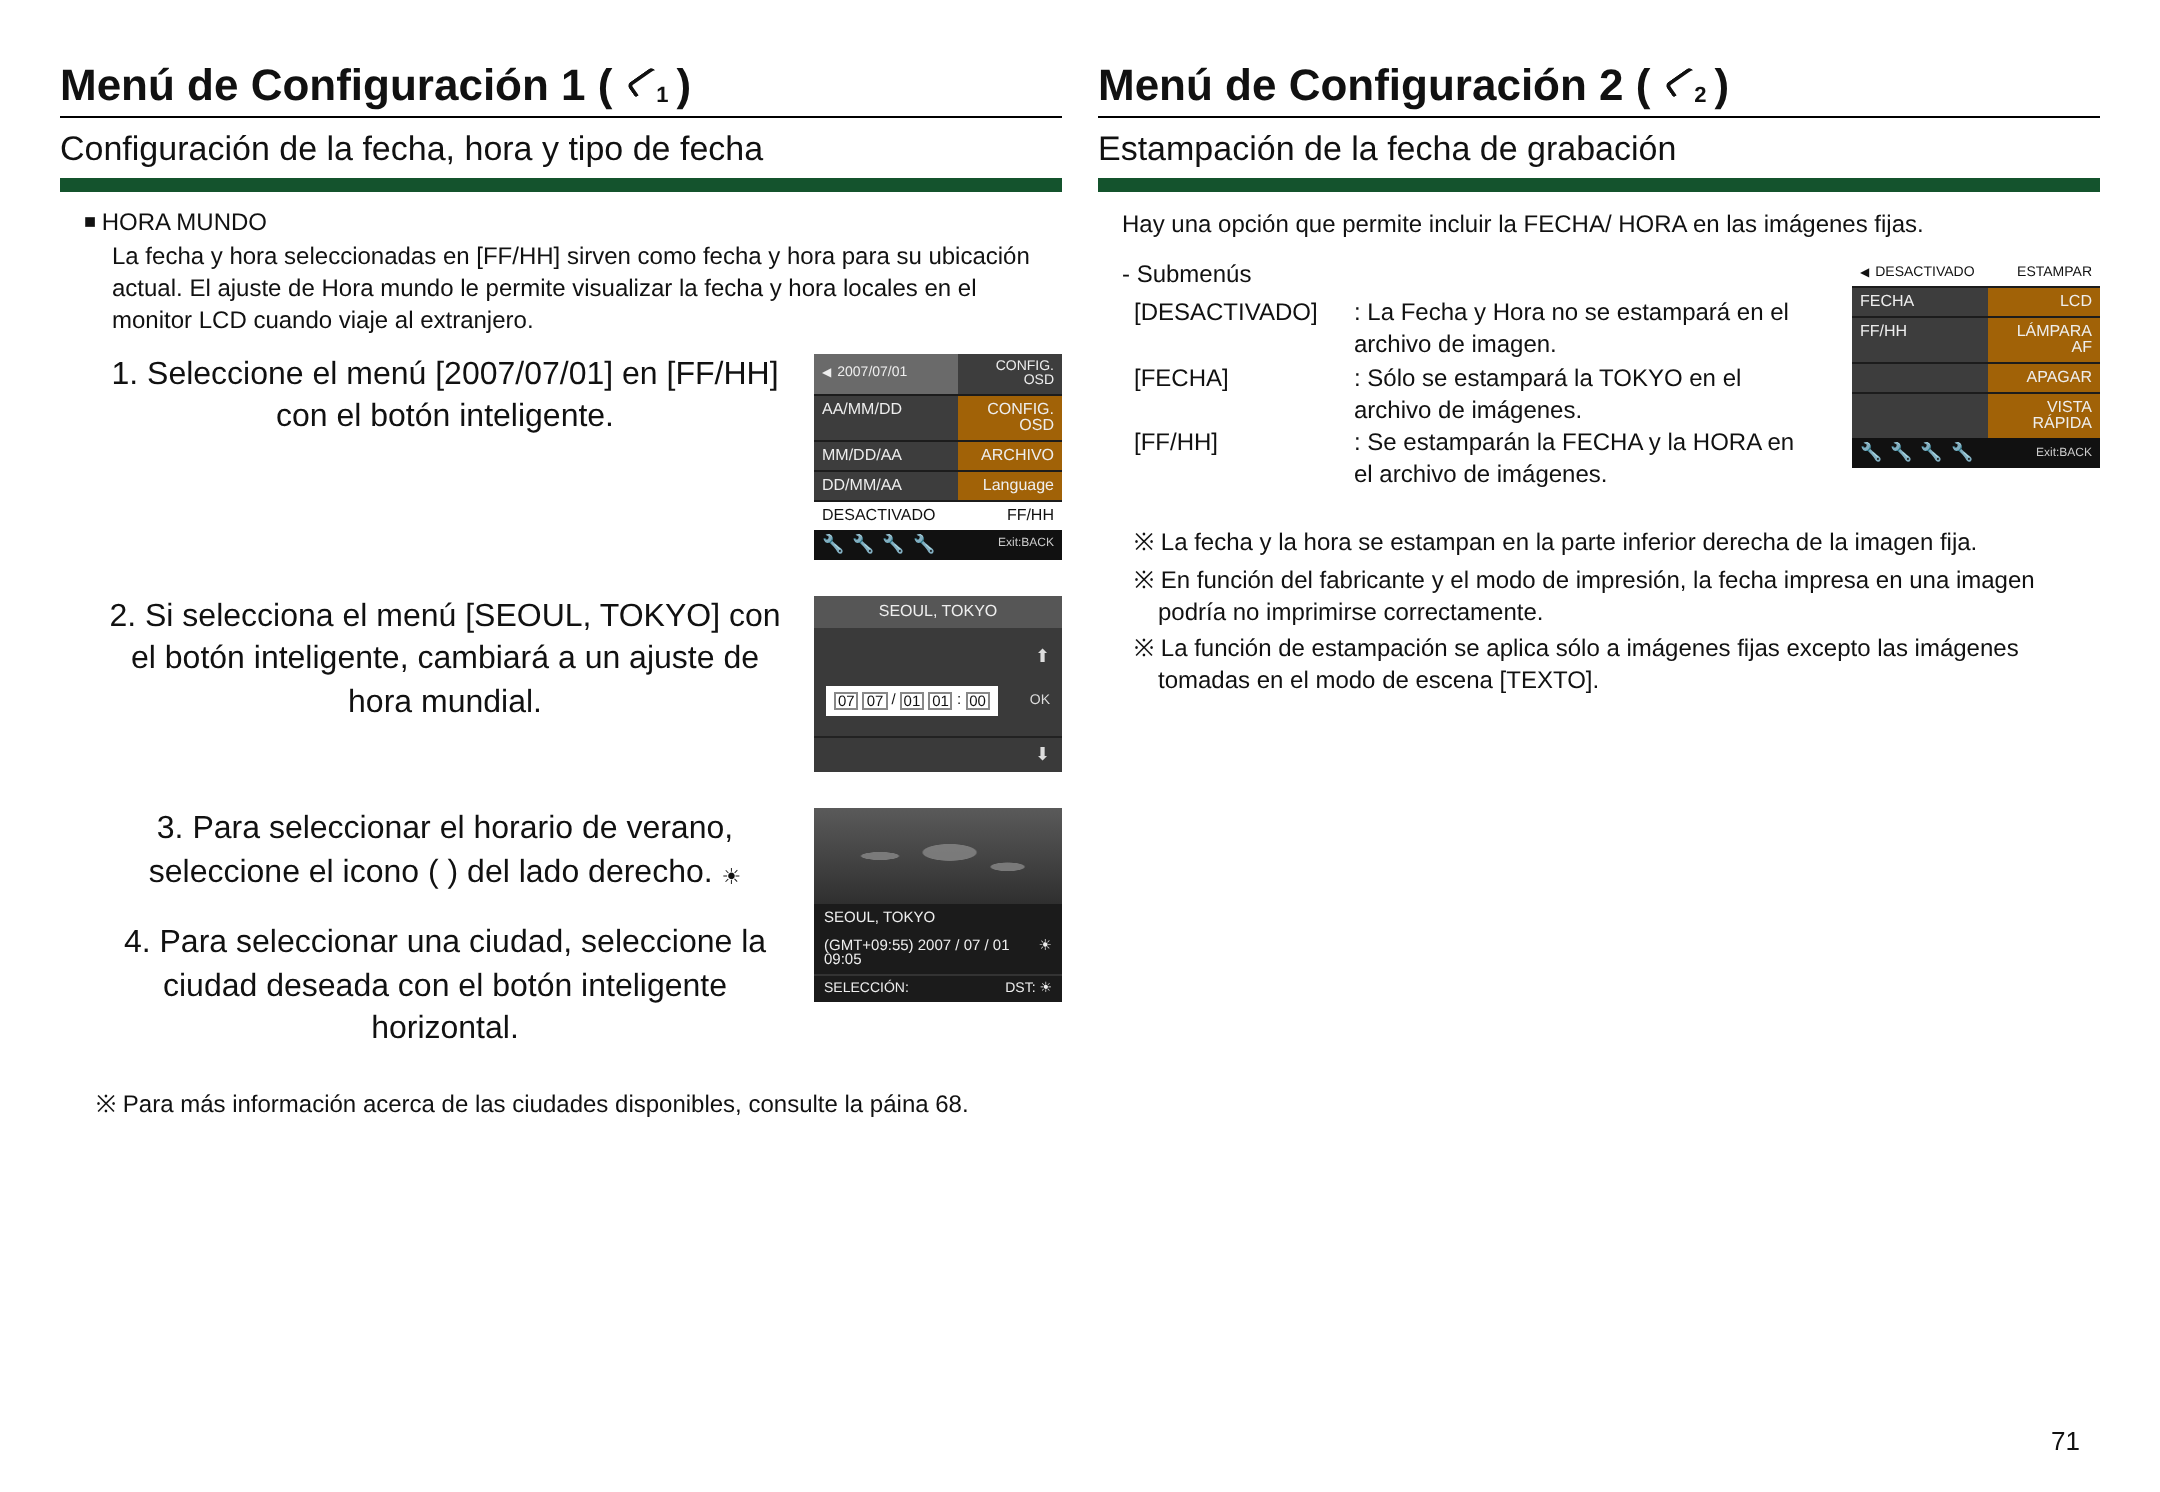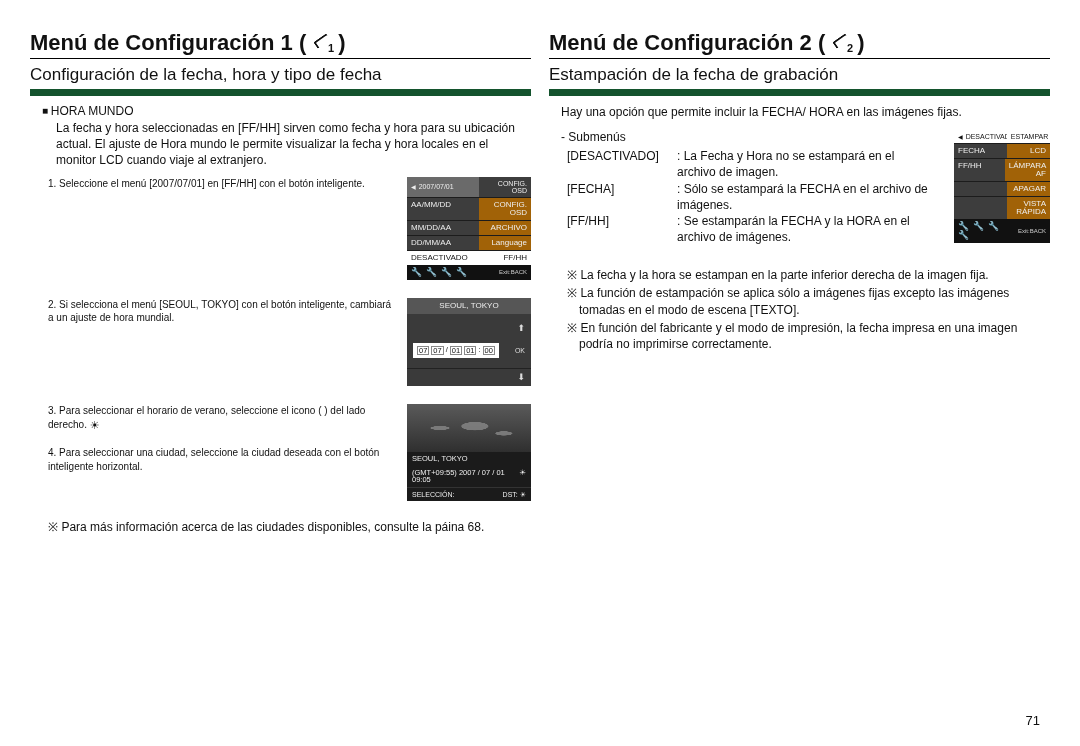--- a/index.html
+++ b/index.html
@@ -61,22 +61,23 @@
     margin: 6px 0 0 18px;
   }
   .step {
     display: flex;
     gap: 10px;
     margin-bottom: 18px;
     align-items: flex-start;
   }
   .step-text {
     flex: 1;
-    font-size: 10px;
-    line-height: 1.35;
+    font-size: 16px;
+    line-height: 1.35;
+    text-align: center;
   }
   .note-list {
     margin: 4px 0 0 18px;
   }
   .note-line {
     font-size: 12px;
     line-height: 1.35;
     text-indent: -12px;
     padding-left: 12px;
     margin-bottom: 2px;
@@ -159,21 +160,21 @@
   .lcd3 .map { height:48px; background:linear-gradient(#5a5a5a,#2f2f2f); position:relative;}
   .lcd3 .map::after{content:""; position:absolute; inset:6px 4px 6px 4px; background:
     radial-gradient(ellipse at 25% 50%, #888 0 9px, transparent 10px),
     radial-gradient(ellipse at 55% 45%, #888 0 13px, transparent 14px),
     radial-gradient(ellipse at 80% 65%, #888 0 8px, transparent 9px);
     opacity:.8;}
   .lcd3 .bar1 { background:#1b1b1b; padding:3px 5px; font-size:7.5px; display:flex; justify-content:space-between;}
   .lcd3 .bar2 { background:#1b1b1b; padding:3px 5px; font-size:7px; display:flex; justify-content:space-between; border-top:1px solid #333;}
   .lcd3 .bar2 .r::after{content:" ☀";}
 
-  .lcd4 { width:96px; }
+  .lcd4 { width:124px; }
   .lcd4 .lcd-row .l{width:55%;}
   .lcd4 .lcd-top .l{width:55%;}
   .lcd4-wrap { float:right; margin:0 0 6px 8px;}
 
   
   .wrench {
     display:inline-block; position:relative; width:20px; height:16px;
   }
   .wrench::before{
     content:""; position:absolute; left:2px; top:2px; width:14px; height:6px;
@@ -304,21 +305,21 @@
 
     <div class="subblock">
       <div class="subcol">
         <div class="sub-label">- Submenús</div>
         <div class="sub-row">
           <div class="sub-key">[DESACTIVADO]</div>
           <div class="sub-desc">: La Fecha y Hora no se estampará en el archivo de imagen.</div>
         </div>
         <div class="sub-row">
           <div class="sub-key">[FECHA]</div>
-          <div class="sub-desc">: Sólo se estampará la FECHA en el archivo de imágenes.</div>
+          <div class="sub-desc">: Sólo se estampará la TOKYO en el archivo de imágenes.</div>
         </div>
         <div class="sub-row">
           <div class="sub-key">[FF/HH]</div>
           <div class="sub-desc">: Se estamparán la FECHA y la HORA en el archivo de imágenes.</div>
         </div>
       </div>
 
       <div class="lcd lcd4 lcd4-wrap">
         <div class="lcd-top sel">
             <div class="l" style="background:#fff;color:#111">DESACTIVADO</div>
@@ -342,19 +343,19 @@
           </div>
         <div class="lcd-tabs">
             <span class="ticons">🔧🔧🔧🔧</span>
             <span class="back">Exit:BACK</span>
           </div>
       </div>
     </div>
 
     <div class="note-list" style="margin-top:18px">
       <div class="note-line">La fecha y la hora se estampan en la parte inferior derecha de la imagen fija.</div>
+      <div class="note-line">En función del fabricante y el modo de impresión, la fecha impresa en una imagen podría no imprimirse correctamente.</div>
       <div class="note-line">La función de estampación se aplica sólo a imágenes fijas excepto las imágenes tomadas en el modo de escena [TEXTO].</div>
-      <div class="note-line">En función del fabricante y el modo de impresión, la fecha impresa en una imagen podría no imprimirse correctamente.</div>
     </div>
   </div>
 
   <div class="page-num">71</div>
 </div>
 
 </body></html>

